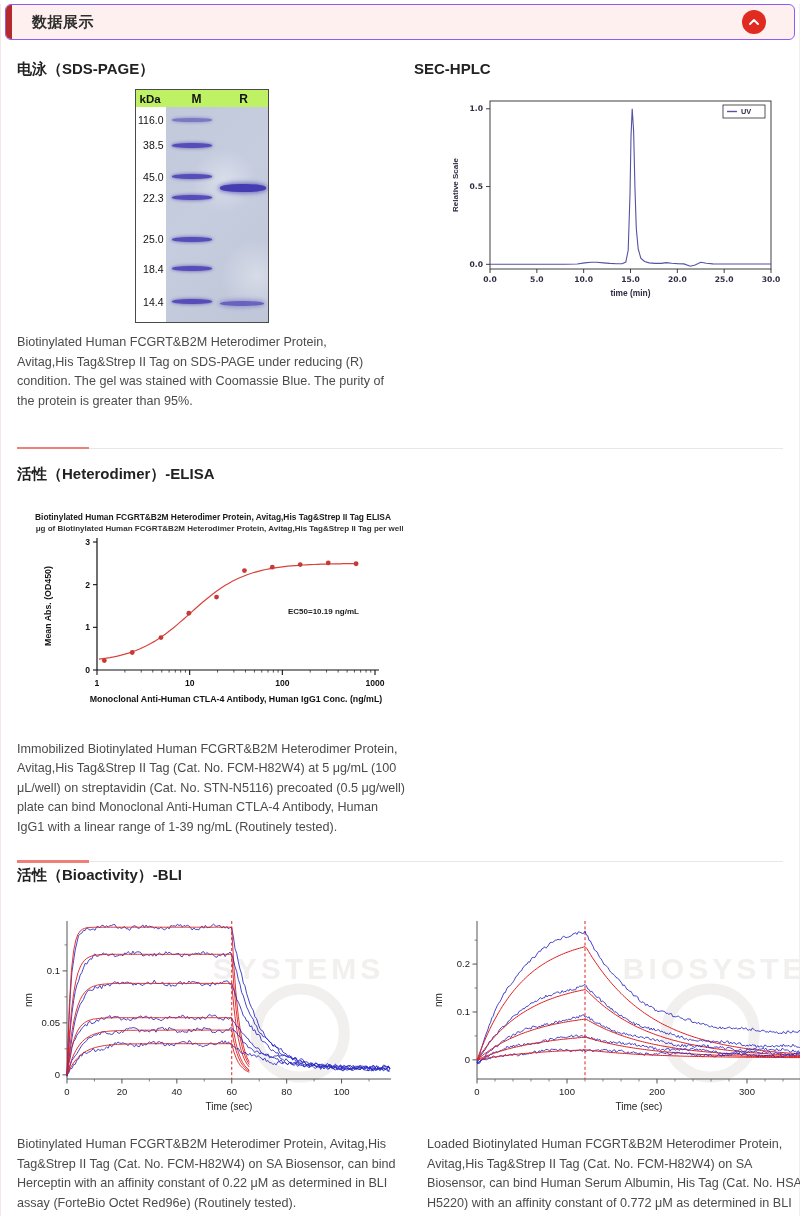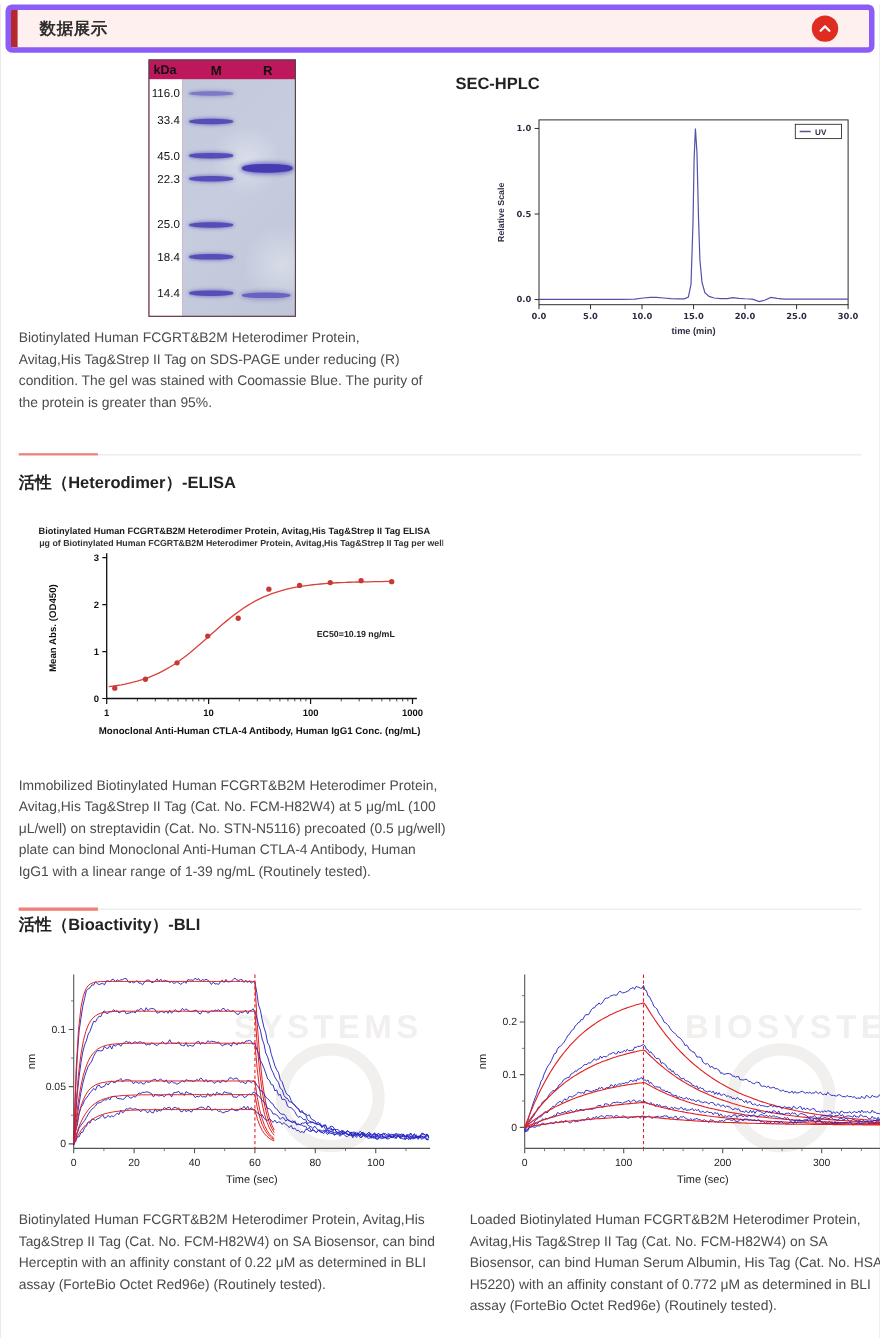--- a/index.html
+++ b/index.html
@@ -1,30 +1,30 @@
 <!DOCTYPE html>
 <html><head>
 <meta charset="utf-8">
 <style>
   html,body{margin:0;padding:0;background:#fff;}
   body{font-family:"Liberation Sans","DejaVu Sans",sans-serif;color:#333;}
   .page{width:800px;min-height:1216px;box-sizing:border-box;border-left:1px solid #f3e7e7;border-right:1px solid #f0f0f0;background:#fff;}
   
-  .banner{margin:4px 4px 0 4px;height:34px;border:5px solid #8b5cf6;border-radius:6px;background:#fdf0ee;display:flex;align-items:center;position:relative;overflow:hidden;}
+  .banner{margin:4px 4px 0 4px;height:34px;border:1px solid #8b5cf6;border-radius:6px;background:#fdf0ee;display:flex;align-items:center;position:relative;overflow:hidden;}
   .banner .accent{position:absolute;left:0;top:0;bottom:0;width:6px;background:#b5282c;}
   .banner h1{margin:0 0 0 26px;font-size:15px;font-weight:bold;color:#2e2e2e;letter-spacing:.5px;}
   .scroll-top{position:absolute;right:28px;top:5px;width:24px;height:24px;border-radius:50%;background:#e02b20;border:none;cursor:pointer;display:flex;align-items:center;justify-content:center;padding:0;}
   main{padding:0 16px 18px 16px;}
   .row{display:grid;grid-template-columns:1fr 1fr;column-gap:28px;}
   .sec-title{font-size:15px;font-weight:bold;color:#222;margin:20px 0 10px 0;}
   .desc{font-size:12.6px;line-height:1.55;color:#4b4b4b;margin-top:10px;}
   .divider{position:relative;height:1px;background:#e7e7e7;margin:24px 0 4px 0;}
   .divider::before{content:"";position:absolute;left:0;top:-1px;width:72px;height:2.5px;background:#ef7f77;}
   
-  .gel-fig{width:134px;margin:6px auto 0 auto;border:1px solid #4a4a4a;background:#be185d;box-sizing:border-box;}
+  .gel-fig{width:134px;margin:6px auto 0 auto;border:1px solid #4a4a4a;background:#bef264;box-sizing:border-box;}
   .gel-head{height:17px;display:flex;font-size:12px;font-weight:600;color:#111;align-items:center;}
   .gel-head .u{width:34px;text-align:left;padding-left:4px;font-size:11.5px;}
   .gel-head .m{width:46px;text-align:center;}
   .gel-head .r{flex:1;text-align:center;}
   .gel-body{position:relative;height:215px;display:flex;}
   .gel-labels{width:30px;position:relative;background:#fff;}
   .gel-labels span{position:absolute;right:2px;transform:translateY(-50%);font-size:10.5px;color:#111;white-space:nowrap;}
   .gel-area{flex:1;position:relative;background:linear-gradient(135deg,#c2c9db 0%,#c6cddf 45%,#bfc6d8 100%);overflow:hidden;}
   .gel-area .wm{position:absolute;border-radius:50%;background:radial-gradient(circle,rgba(255,255,255,.35),rgba(255,255,255,0) 70%);}
   .band{position:absolute;border-radius:45%;}
@@ -43,30 +43,31 @@
       <svg width="14" height="14" viewBox="0 0 14 14">
         <polyline points="3,9 7,5 11,9" fill="none" stroke="#fff" stroke-width="2" stroke-linecap="round" stroke-linejoin="round"></polyline>
       </svg>
     </button>
   </div>
 
   <main>
 
     <div class="row">
       <section>
+        <div class="sec-title">电泳（SDS-PAGE）</div>
         <div class="gel-fig" id="gel-fig">
             <div class="gel-head">
               <span class="u">kDa</span>
               <span class="m">M</span>
               <span class="r">R</span>
             </div>
             <div class="gel-body">
               <div class="gel-labels">
                 <span style="top: 13.33px;">116.0</span>
-                <span style="top: 38.27px;">33.4</span>
+                <span style="top: 38.27px;">38.5</span>
                 <span style="top: 69.875px;">45.0</span>
                 <span style="top: 90.73px;">22.3</span>
                 <span style="top: 132.225px;">25.0</span>
                 <span style="top: 161.68px; margin-left: 28px;">18.4</span>
                 <span style="top: 194.575px;">14.4</span>
               </div>
               <div class="gel-area">
                 <div class="wm" style="left: 28%; top: 18%; width: 60px; height: 70px;"></div>
                 <div class="wm" style="left: 55%; top: 60%; width: 70px; height: 80px;"></div>
                 <div class="band" style="left: 6px; width: 40px; top: 10.83px; background: rgb(86, 77, 184); box-shadow: rgba(84, 75, 181, 0.55) 0px 0px 3px 1px; opacity: 0.65; height: 4px;"></div>

